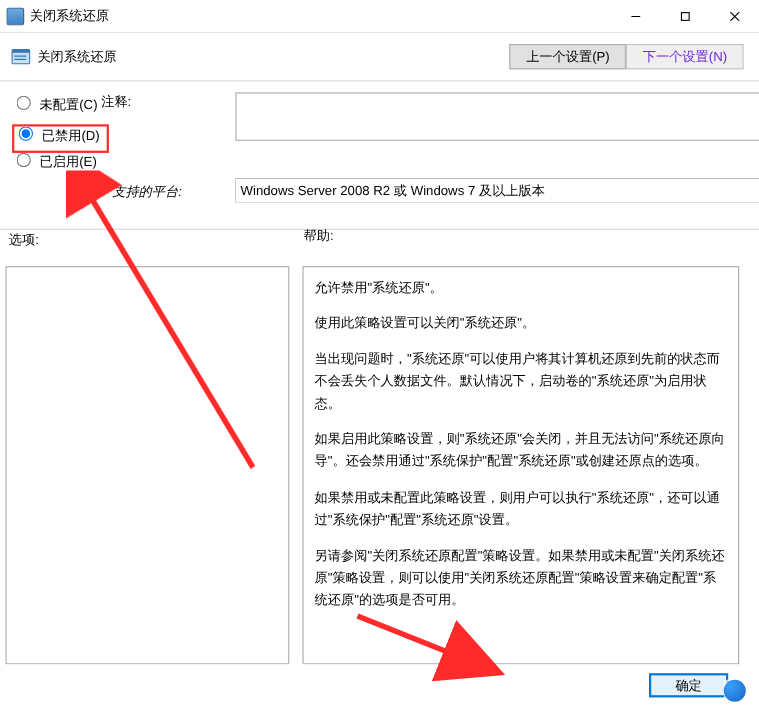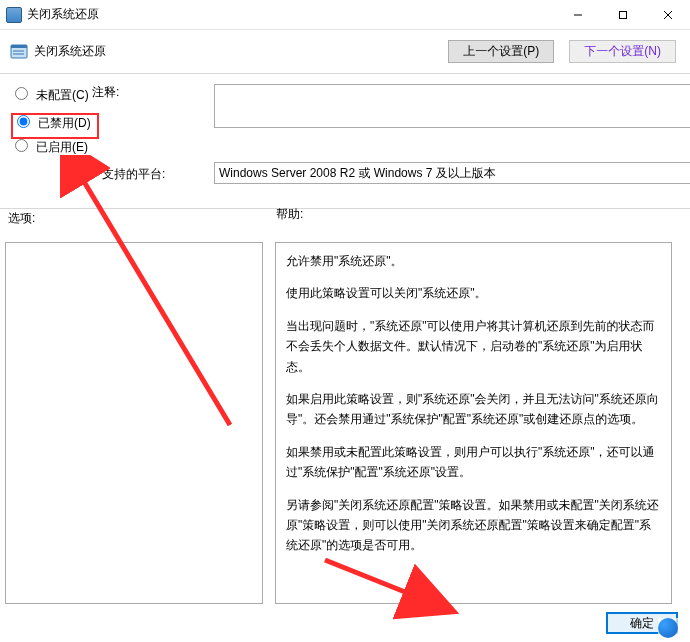--- a/index.html
+++ b/index.html
@@ -12,53 +12,53 @@
     .app-icon { width: 16px; height: 16px; background: linear-gradient(#6fa8dc,#3d85c6); border: 1px solid #2a5a8a; border-radius: 2px; position: relative; }
     .titlebar-btns { display: flex; }
     .tb-btn { width: 45px; height: 29px; display: flex; align-items: center; justify-content: center; font-family: sans-serif; font-size: 11px; }
     .tb-btn svg { stroke: #000; }
 
     
     .header { display: flex; align-items: center; justify-content: space-between; padding: 10px 14px 10px 10px; }
     .header-left { display: flex; align-items: center; gap: 6px; }
     .policy-icon { width: 18px; height: 18px; }
     .header-title { font-size: 12px; }
-    .nav-btns { display: flex; gap: 15px; }
+    .nav-btns { display: flex; gap: 0; }
     .nav-btn { height: 23px; padding: 0 14px; font-size: 12px; border: 1px solid #adadad; background: #e1e1e1; }
     .nav-btn[disabled] { color: #6d28d9; border-color: #c4c4c4; background: #efefef; }
 
     .hr { border: none; border-top: 1px solid #d8d8d8; margin: 0; }
 
     
     .content { position: relative; }
 
     .radio-group { position: absolute; left: 10px; top: 12px; border: 1px solid transparent; }
     .radio-group .radio-row { display: flex; align-items: flex-start; gap: 8px; height: 26px; padding-left: 4px; padding-right: 6px; }
     .radio-group input[type="radio"] { width: 13px; height: 13px; }
     .selected-row { border: 2px solid #ff2a2a; }
 
     .label-col1 { position: absolute; left: 102px; top: 10px; font-size: 12px; }
     .label-comment { position: absolute; left: 92px; top: 10px; }
     .textarea-comment { position: absolute; left: 176px; top: 10px; width: 496px; height: 44px; }
-    .label-platform { position: absolute; left: 102px; top: 90px; }
+    .label-platform { position: absolute; left: 102px; top: 90px; font-style: italic; }
     .platform-field { position: absolute; left: 176px; top: 88px; width: 496px; height: 22px; }
 
     .textarea-like { border: 1px solid #aaa; background: #fff; overflow-y: scroll; padding: 2px 4px; font-family: inherit; font-size: 12px; resize: none; margin-left: 38px; }
 
     
     .label-options { position: absolute; left: 8px; top: 136px; }
     .label-help { position: absolute; left: 276px; top: 132px; }
 
     .options-area { position: absolute; left: 5px; top: 168px; width: 258px; height: 362px; }
     .help-area { position: absolute; left: 275px; top: 168px; width: 397px; height: 362px; }
     .textbox { border: 1px solid #aaa; background: #fff; overflow-y: scroll; padding: 8px 10px; font-size: 12px; line-height: 1.7; }
     .help-area p { margin-bottom: 12px; }
 
     
-    .footer { position: absolute; left: 0; bottom: 0; width: 100%; height: 38px; display: flex; align-items: center; justify-content: flex-end; gap: 10px; padding: 0 12px; background: #fff; }
+    .footer { position: absolute; left: 0; bottom: 0; width: 100%; height: 38px; display: flex; align-items: center; justify-content: flex-end; gap: 10px; padding: 0 28px; background: #fff; }
     .btn { min-width: 72px; height: 22px; font-size: 12px; border: 1px solid #adadad; background: #e1e1e1; cursor: pointer; }
     .btn-default { border: 2px solid #0078d7; background: #e5f1fb; }
 
     
     .watermark { position: absolute; right: 12px; bottom: 4px; display: flex; align-items: center; gap: 4px; font-size: 12px; color: #444; background: rgba(255,255,255,0.7); }
     .wm-icon { width: 20px; height: 20px; background: radial-gradient(circle at 30% 30%, #3aa0ff, #1565c0); border-radius: 50%; position: relative; }
     .wm-url { font-size: 11px; color: #888; }
 
     
     .arrow-svg { position: absolute; pointer-events: none; }

